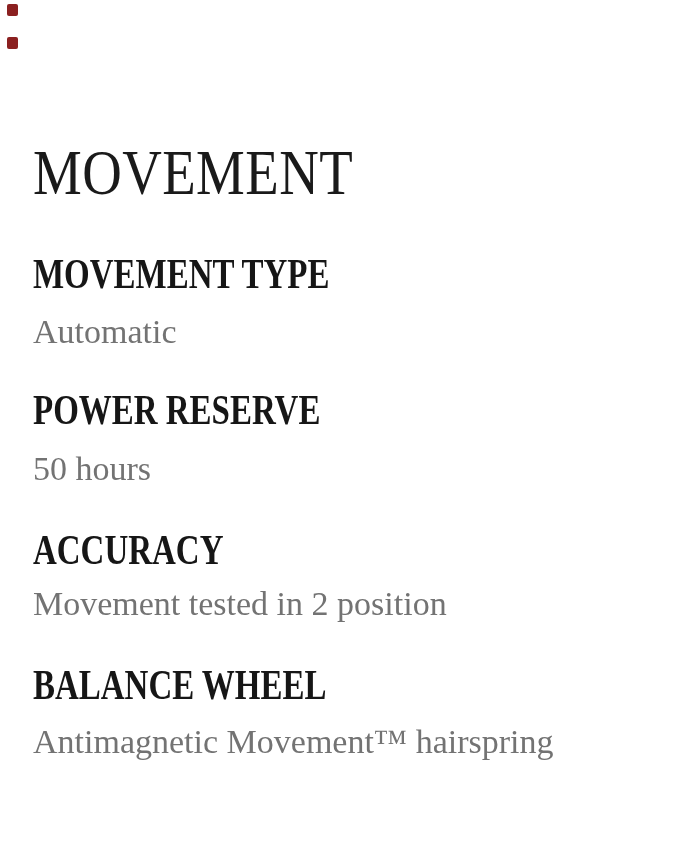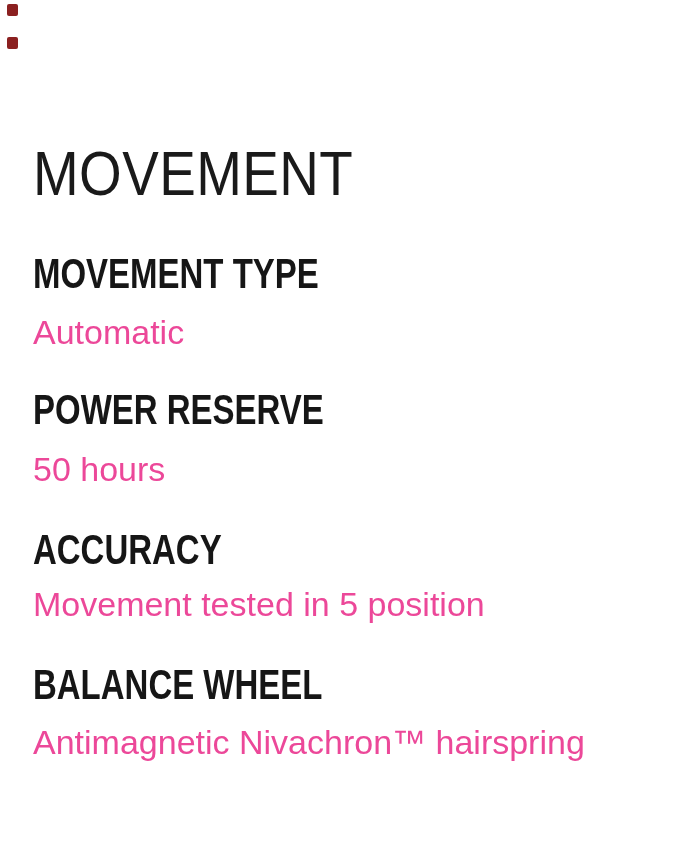--- a/index.html
+++ b/index.html
@@ -6,21 +6,21 @@
     margin: 0;
     padding: 0;
     background: #ffffff;
   }
   .page {
     position: relative;
     width: 608px;
     height: 850px;
     background: #ffffff;
     overflow: hidden;
-    font-family: Liberation Sans, sans-serif;
+    font-family: Liberation Serif, serif;
     color: #1a1a1a;
   }
   .artifact {
     position: absolute;
     left: 7px;
     width: 11px;
     height: 12px;
     background: #8b2020;
     border-radius: 2px;
   }
@@ -54,21 +54,21 @@
     color: #161616;
   }
   .spec-value {
     position: absolute;
     left: 33px;
     margin: 0;
     font-size: 34px;
     font-weight: 400;
     line-height: 1;
     white-space: nowrap;
-    color: #ec4899;
+    color: #737373;
   }
   .label-0 { top: 253px; }
   .value-0 { top: 315px; }
   .label-1 { top: 389px; }
   .value-1 { top: 452px; }
   .label-2 { top: 529px; }
   .value-2 { top: 587px; }
   .label-3 { top: 664px; }
   .value-3 { top: 725px; }
 </style>
@@ -87,21 +87,21 @@
     <p class="spec-value value-0">Automatic</p>
   </div>
 
   <div class="spec-group">
     <h2 class="spec-label label-1">POWER RESERVE</h2>
     <p class="spec-value value-1">50 hours</p>
   </div>
 
   <div class="spec-group">
     <h2 class="spec-label label-2">ACCURACY</h2>
-    <p class="spec-value value-2">Movement tested in 5 position</p>
+    <p class="spec-value value-2">Movement tested in 2 position</p>
   </div>
 
   <div class="spec-group">
     <h2 class="spec-label label-3">BALANCE WHEEL</h2>
-    <p class="spec-value value-3">Antimagnetic Nivachron™ hairspring</p>
+    <p class="spec-value value-3">Antimagnetic Movement™ hairspring</p>
   </div>
 
 </div>
 
 </body></html>

